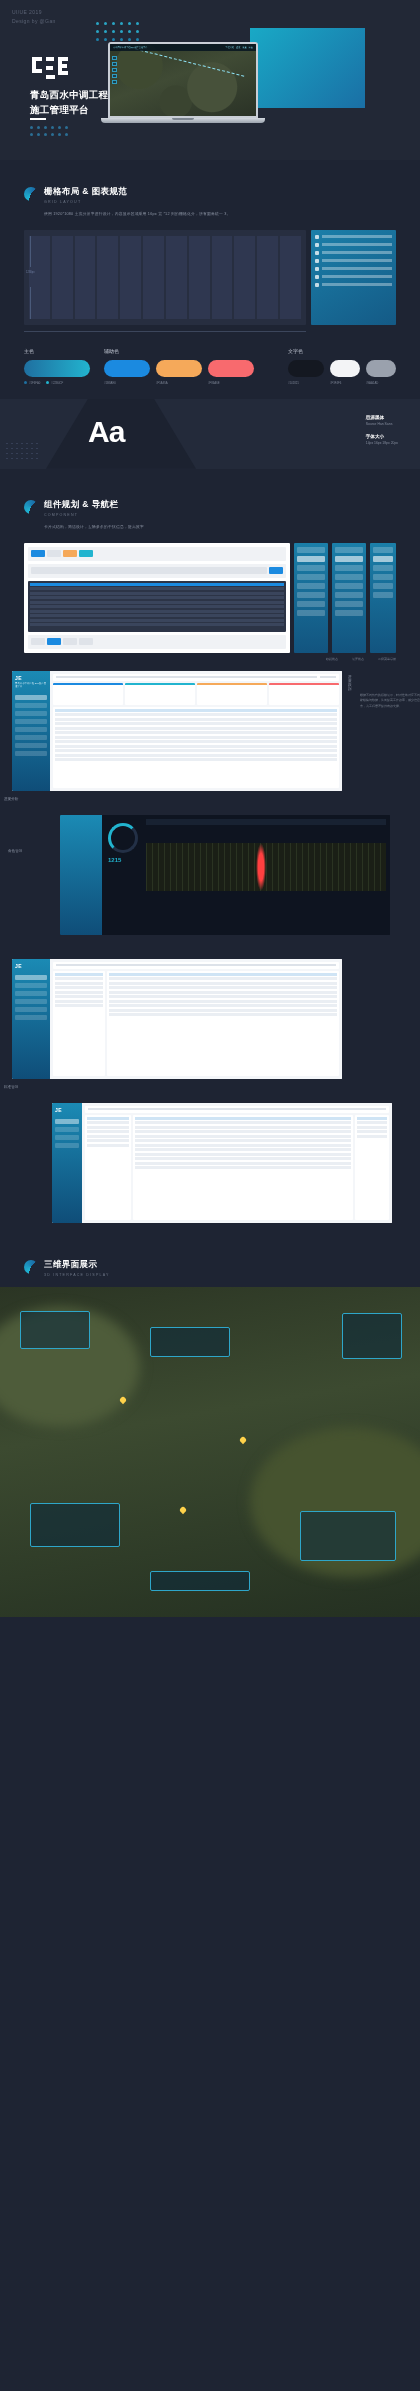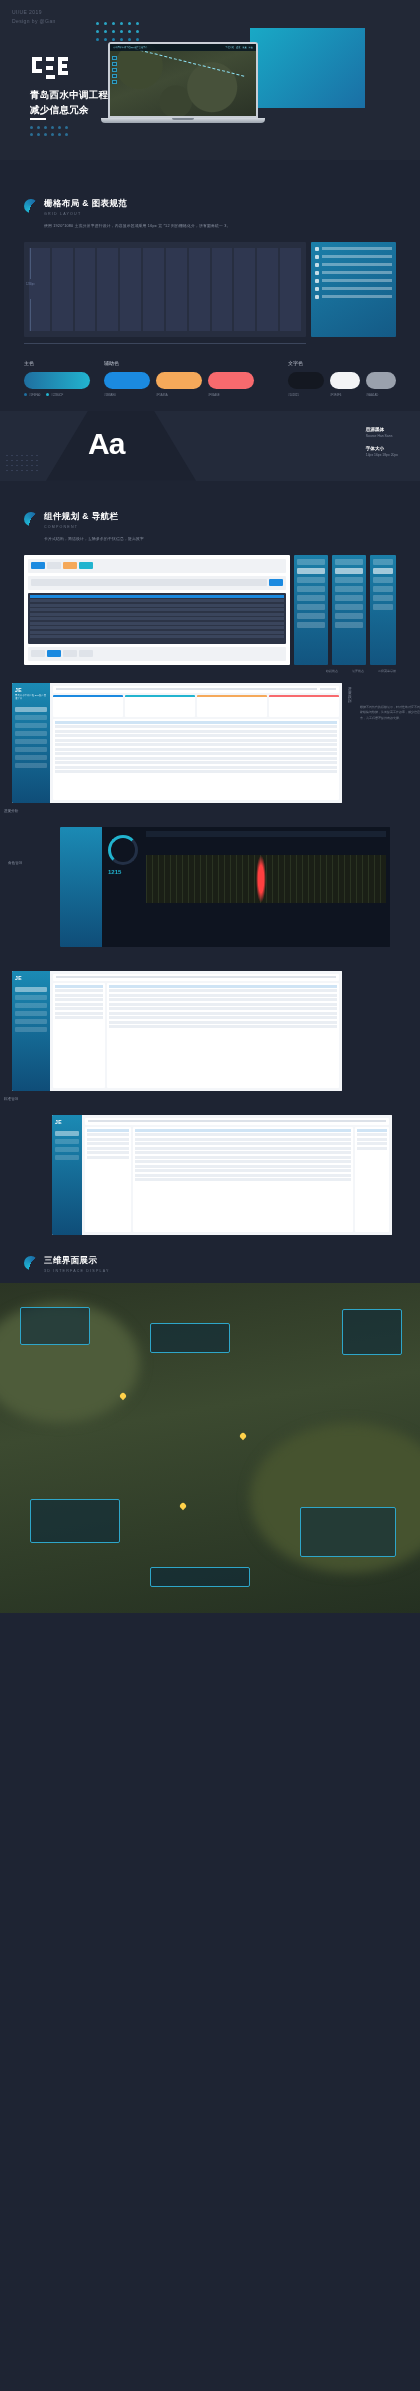--- a/index.html
+++ b/index.html
@@ -184,21 +184,21 @@
     <div class="logo-mark">
       <svg viewBox="0 0 40 28">
         <path d="M2 2h10v4H6v8h6v4H2z" fill="#fff"></path>
         <path d="M16 2h8v4h-8zM16 11h7v4h-7zM16 20h9v4h-9z" fill="#fff"></path>
         <path d="M28 2h10v4h-6v3h5v4h-5v3h6v4H28z" fill="#fff"></path>
       </svg>
     </div>
 
     <h1 class="hero-title">
       <span>青岛西水中调工程BIM</span><br>
-      <span>减少信息冗余</span>
+      <span>施工管理平台</span>
     </h1>
     <div class="hero-rule"></div>
     <div class="hero-dots2">
       <i></i>
         <i></i>
         <i></i>
         <i></i>
         <i></i>
         <i></i>
       <i></i>
@@ -224,21 +224,21 @@
           <i></i>
           <i></i>
           <i></i>
           <i></i>
         </div>
       </div>
       <div class="laptop-base"></div>
     </div>
   </section>
 
-  <section class="sec" style="margin-top:38px">
+  <section class="sec" style="margin-top:26px">
     <div class="sec-head">
       <span class="sec-orb"></span>
       <div>
         <div class="sec-t1">栅格布局 &amp; 图表规范</div>
         <div class="sec-t2">GRID LAYOUT</div>
       </div>
     </div>
     <p class="sec-desc">使用 1920*1080 主流分辨率进行设计，内容显示区域采用 16px 宽 *12 列的栅格化分，所有圆角统一 3。</p>
   </section>
 
@@ -624,21 +624,21 @@
               <u></u>
               <u></u>
               <u></u>
               <u></u>
             </div>
         </div>
       </div>
     </div>
   </div>
 
-  <section class="sec" style="margin-top:20px">
+  <section class="sec" style="margin-top:36px">
     <div class="sec-head">
       <span class="sec-orb"></span>
       <div>
         <div class="sec-t1">三维界面展示</div>
         <div class="sec-t2">3D INTERFACE DISPLAY</div>
       </div>
     </div>
   </section>
 
   <div class="three-d">

